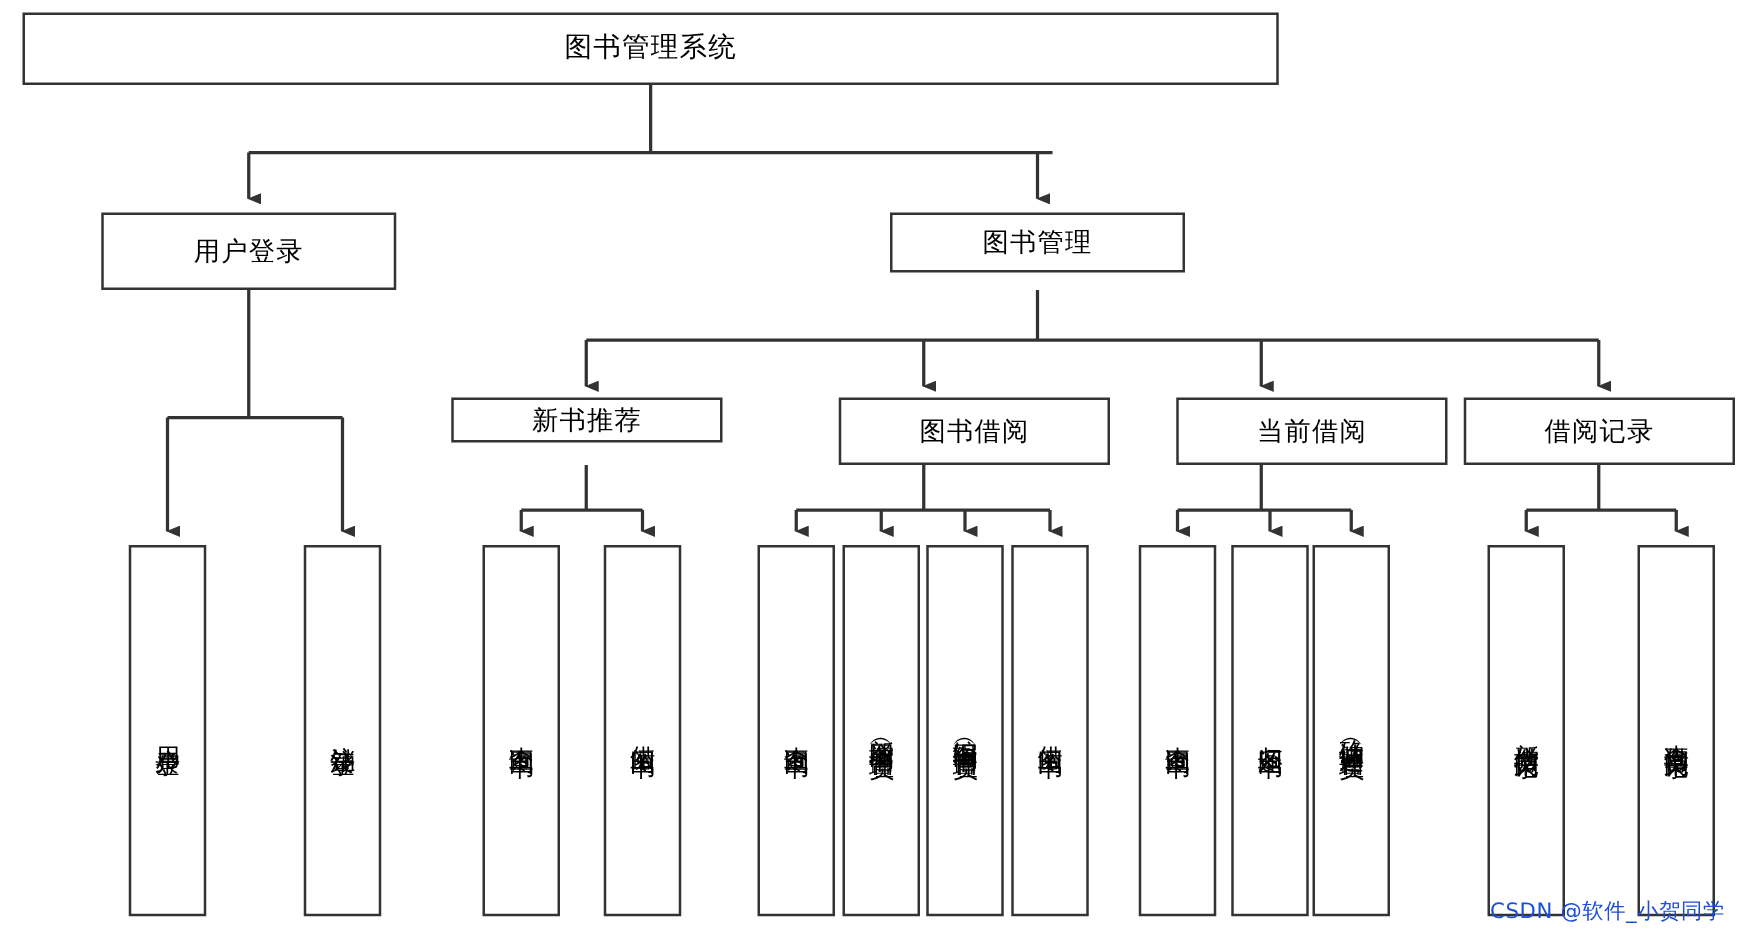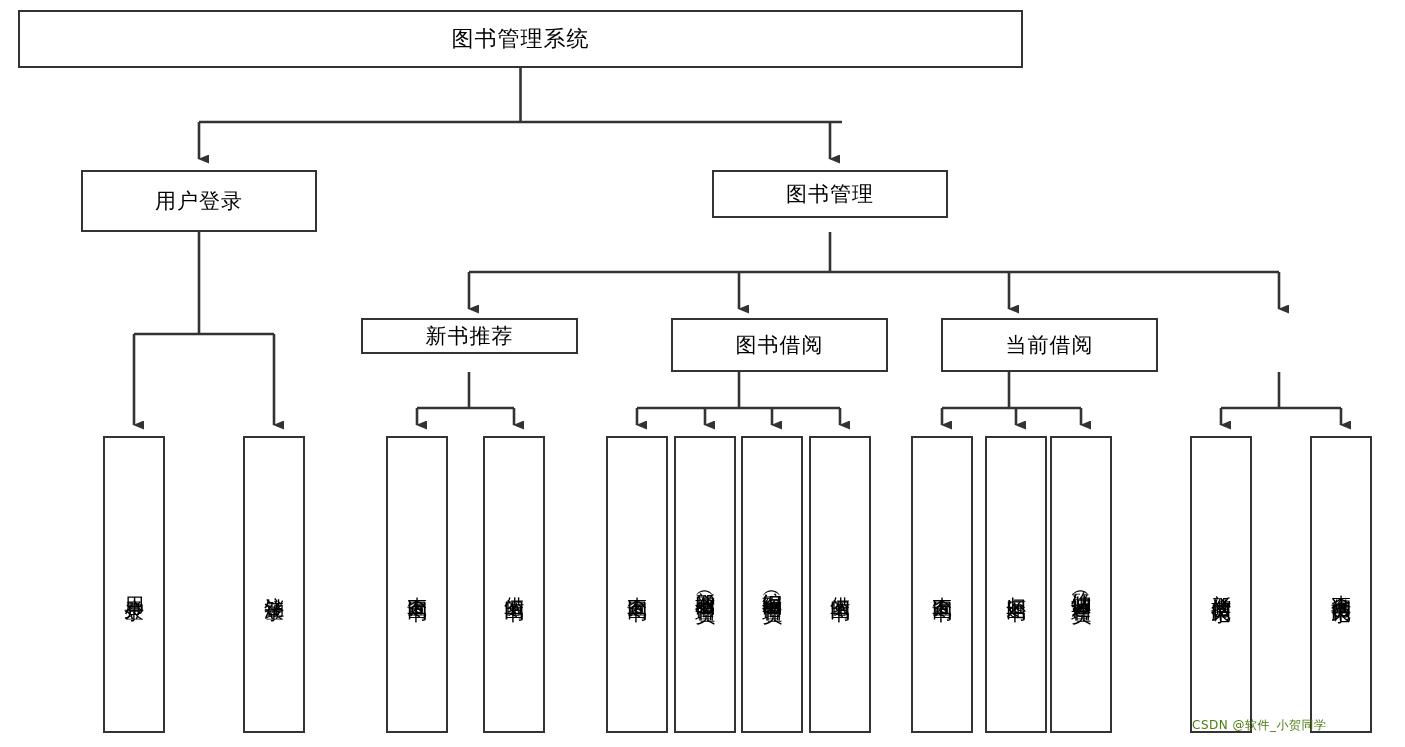--- a/index.html
+++ b/index.html
@@ -46,22 +46,22 @@
   .node-box.vertical .node-label {
     writing-mode: vertical-rl;
     text-orientation: upright;
     letter-spacing: 2px;
     font-size: 20px;
     max-height: 100%;
   }
   .node-box.root .node-label { font-size: 22px; }
   .watermark {
     position: absolute;
-    color: #4d7c0f;
-    font-size: 12px;
+    color: #1d4ed8;
+    font-size: 17px;
     letter-spacing: 0.5px;
     white-space: nowrap;
     user-select: none;
   }
 </style>
 </head>
 <body>
 
 <div id="diagram-root">
 
@@ -128,20 +128,23 @@
 
   <div class="node-box" style="left:361px; top:318px; width:217px; height:36px;">
     <span class="node-label">新书推荐</span>
   </div>
   <div class="node-box" style="left:631px; top:318px; width:217px; height:54px;margin-left:40px;">
     <span class="node-label">图书借阅</span>
   </div>
   <div class="node-box" style="left:901px; top:318px; width:217px; height:54px;margin-left:40px;">
     <span class="node-label">当前借阅</span>
   </div>
+  <div class="node-box" style="left:1171px; top:318px; width:217px; height:54px;">
+    <span class="node-label">借阅记录</span>
+  </div>
 
   <div class="node-box vertical" style="left:103px; top:436px; width:62px; height:297px;">
     <span class="node-label">用户登录</span>
   </div>
   <div class="node-box vertical" style="left:243px; top:436px; width:62px; height:297px;">
     <span class="node-label">注销登录</span>
   </div>
 
   <div class="node-box vertical" style="left:386px; top:436px; width:62px; height:297px;">
     <span class="node-label">查询图书</span>

